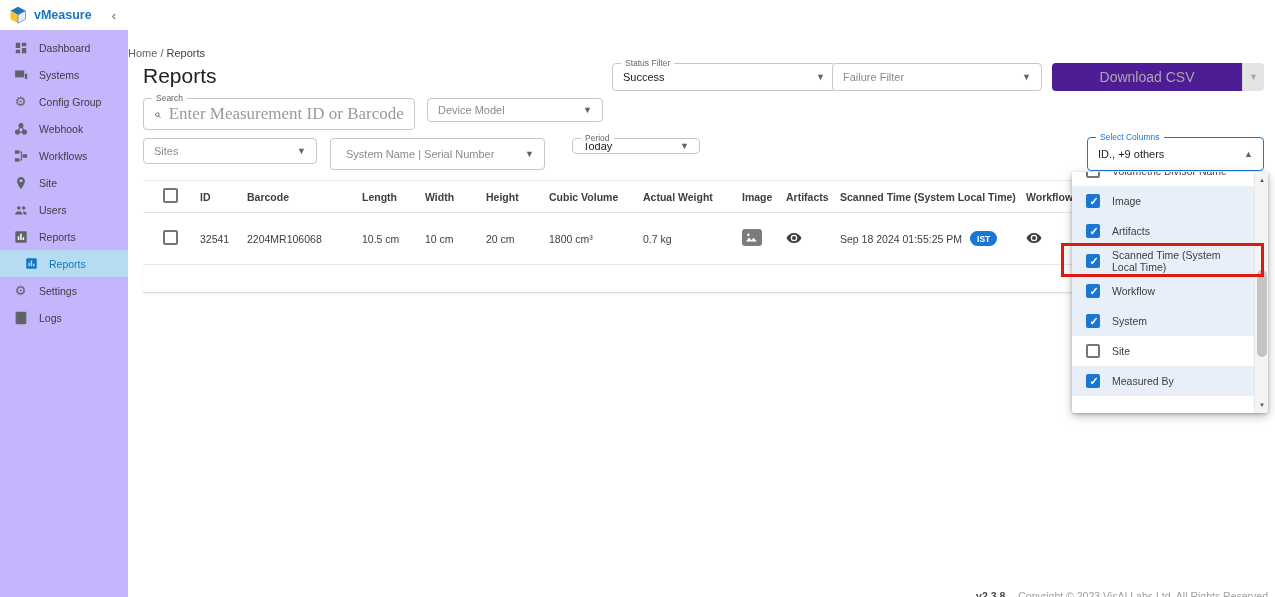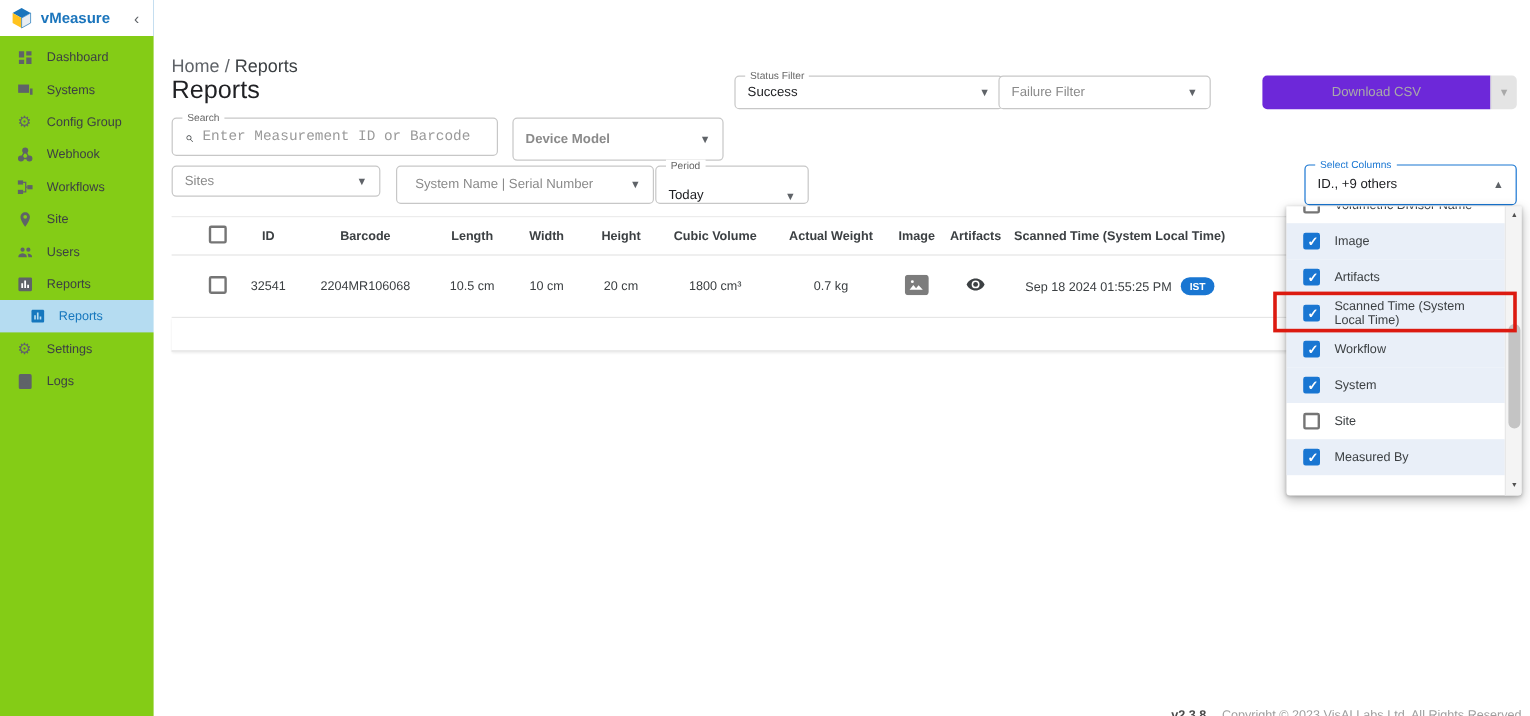--- a/index.html
+++ b/index.html
@@ -10,76 +10,76 @@
   
   .topbar { position:absolute; left:0; top:0; width:1275px; height:30px; background:#0b76c3; }
   .brandbar { position:absolute; left:0; top:0; width:128px; height:30px; background:#fff;
     display:flex; align-items:center; padding:0 8px; }
   .brandbar .logo { width:20px; height:20px; margin-right:6px; }
   .brand-name { color:#1b75bc; font-weight:700; font-size:12.5px; flex:1; }
   .collapse { color:#5f6368; font-size:13px; cursor:pointer; padding-right:4px; }
   .account { position:absolute; right:16px; top:7px; width:17px; height:17px; cursor:pointer; }
 
   
-  .sidebar { position:absolute; left:0; top:30px; width:147px; height:567px; background:#84cc16;
+  .sidebar { position:absolute; left:0; top:30px; width:147px; height:567px; background:#c4b5fd;
     border-right:1px solid #e4e4e4; padding-top:4px; }
   .nav-item { height:27px; display:flex; align-items:center; padding:0 8px 0 13px; gap:11px;
     font-size:10.5px; color:#3c4043; cursor:pointer; }
   .nav-item .nicon { width:15px; height:15px; display:flex; align-items:center; justify-content:center;
     color:#5f6368; flex:0 0 15px; }
   .nav-item .nicon svg { width:14px; height:14px; fill:#5f6368; }
   .nav-item .nicon .glyph { font-size:13px; line-height:1; color:#5f6368; }
   .nav-item .nlabel { flex:1; white-space:nowrap; overflow:hidden; }
   .nav-item .chev { width:10px; }
   .nav-sub { height:27px; display:flex; align-items:center; padding:0 8px 0 25px; gap:10px;
     font-size:10.5px; color:#3c4043; cursor:pointer; }
   .nav-sub .nicon { width:14px; height:14px; flex:0 0 14px; }
   .nav-sub .nicon svg { width:13px; height:13px; fill:#5f6368; }
   .nav-sub.active { background:#b5dcf1; color:#1577be; }
   .nav-sub.active .nicon svg { fill:#1577be; }
   .nav-sub.active .nicon svg .bar { fill:#b5dcf1; }
 
   
   .main { position:absolute; left:128px; top:0; width:1147px; height:597px; background:#fff; }
-  .breadcrumb { position:absolute; left:15px; top:47px; font-size:15px; color:#5f6368; }
+  .breadcrumb { position:absolute; left:0; top:47px; font-size:11px; color:#5f6368; }
   .breadcrumb .cur { color:#3c4043; font-weight:500; }
   .page-title { position:absolute; left:15px; top:64px; font-size:21px; color:#202124; font-weight:400; }
 
   
   .field { position:absolute; border:1px solid #c7c7c7; border-radius:4px; background:#fff;
     display:flex; align-items:center; padding:0 10px; font-size:11px; color:#202124; }
   .field .flabel { position:absolute; top:-6px; left:8px; background:#fff; padding:0 4px;
     font-size:8.5px; color:#666; line-height:1.2; white-space:nowrap; }
   .field .ph { color:#8a8a8a; }
   .field .val { color:#202124; }
   .field .arrow { margin-left:auto; color:#5f6368; font-size:9px; }
-  .field input { border:none; outline:none; font-size:12px; flex:1; color:#202124;
-    font-family:Liberation Mono, monospace; background:transparent; }
+  .field input { border:none; outline:none; font-size:17px; flex:1; color:#202124;
+    font-family:Liberation Serif, serif; background:transparent; }
   .field input::placeholder { color:#9a9a9a; }
   .search-ic { color:#3c4043; font-size:12px; margin-right:8px; transform:scaleX(-1); display:inline-block; }
 
   .f-status { left:484px; top:63px; width:224px; height:28px; }
-  .f-failure { left:704px; top:63px; width:177px; height:28px;gap:24px; }
+  .f-failure { left:704px; top:63px; width:210px; height:28px;gap:24px; }
   .f-search { left:15px; top:98px; width:272px; height:32px; }
-  .f-device { left:299px; top:98px; width:176px; height:36px;font-weight:bold; }
+  .f-device { left:299px; top:98px; width:176px; height:24px; }
   .f-sites { left:15px; top:138px; width:174px; height:26px; }
   .f-system { left:202px; top:138px; width:215px; height:32px;padding-left:15px; }
-  .f-period { left:418px; top:138px; width:128px; height:32px;align-items:flex-end; }
+  .f-period { left:444px; top:138px; width:128px; height:16px; }
   .f-columns { left:959px; top:137px; width:177px; height:34px; border:1.5px solid #1976d2; }
   .f-columns .flabel { color:#1976d2; }
 
   
   .btn-split { position:absolute; left:924px; top:63px; height:28px; display:flex; }
-  .btn-main { width:190px; background:#6d28d9; color:#a9a9a9; font-size:11px; border-radius:4px 0 0 4px;
+  .btn-main { width:190px; background:#4c1d95; color:#a9a9a9; font-size:14px; border-radius:4px 0 0 4px;
     display:flex; align-items:center; justify-content:center; cursor:default; }
   .btn-arrow { width:22px; background:#e4e4e4; color:#a9a9a9; border-left:1px solid #d2d2d2;
     border-radius:0 4px 4px 0; display:flex; align-items:center; justify-content:center; font-size:9px; }
 
   
-  .tbl { position:absolute; left:15px; top:180px; width:1120px;text-align:center; }
+  .tbl { position:absolute; left:15px; top:180px; width:1120px; }
   .trow { display:grid; grid-template-columns:57px 47px 115px 63px 61px 63px 94px 99px 44px 54px 186px 1fr;
     align-items:center; }
   .thead { height:33px; border-top:1px solid #ececec; border-bottom:1px solid #e4e4e4;
     font-size:10.5px; font-weight:700; color:#3c4043; }
   .tdata { height:52px; border-bottom:1px solid #e8e8e8; font-size:10.5px; color:#3c4043; }
   .tempty { height:28px; border-bottom:1px solid #dcdcdc; box-shadow:0 1px 2px rgba(0,0,0,0.08); }
   .cell-cb { padding-left:20px; }
   .cbx { width:15px; height:15px; border:2px solid #757575; border-radius:2px; background:#fff; cursor:pointer; }
   .badge { display:inline-block; background:#1976d2; color:#fff; font-size:8.5px; font-weight:700;
     padding:2.5px 7px; border-radius:9px; margin-left:8px; vertical-align:1px; }

